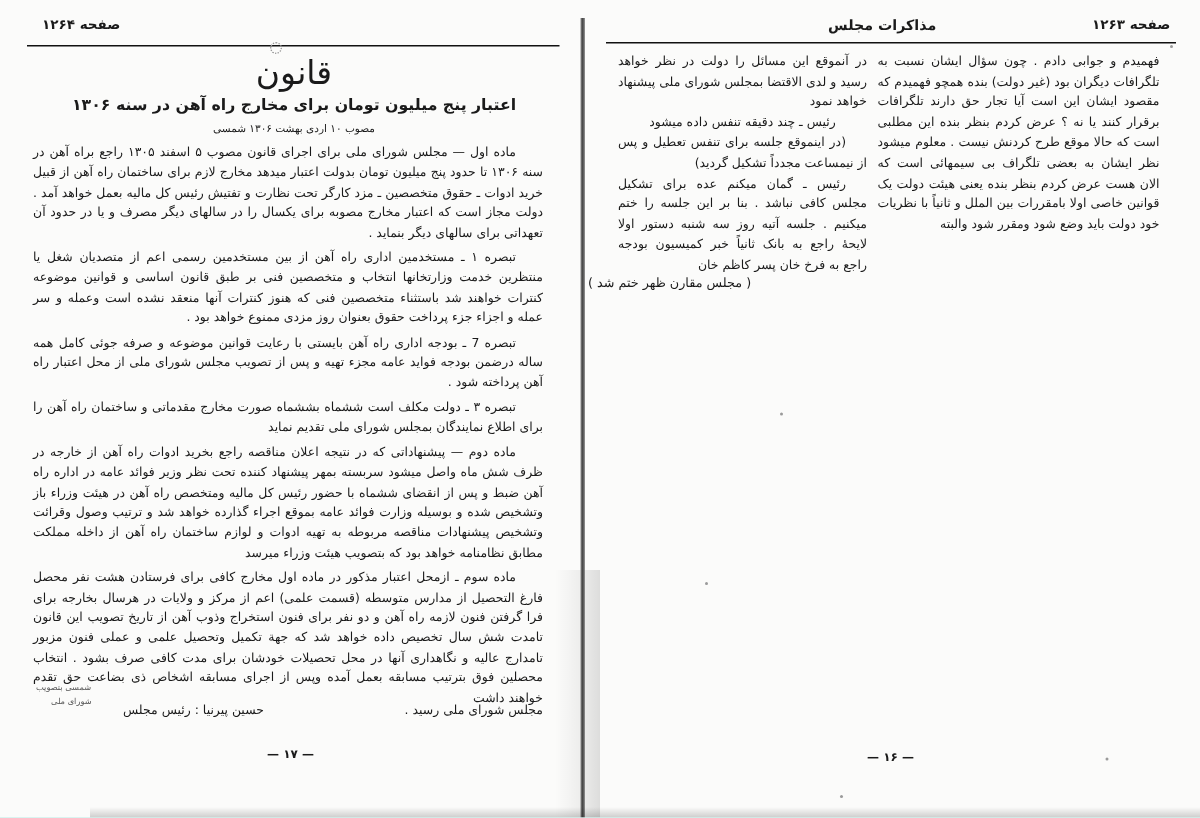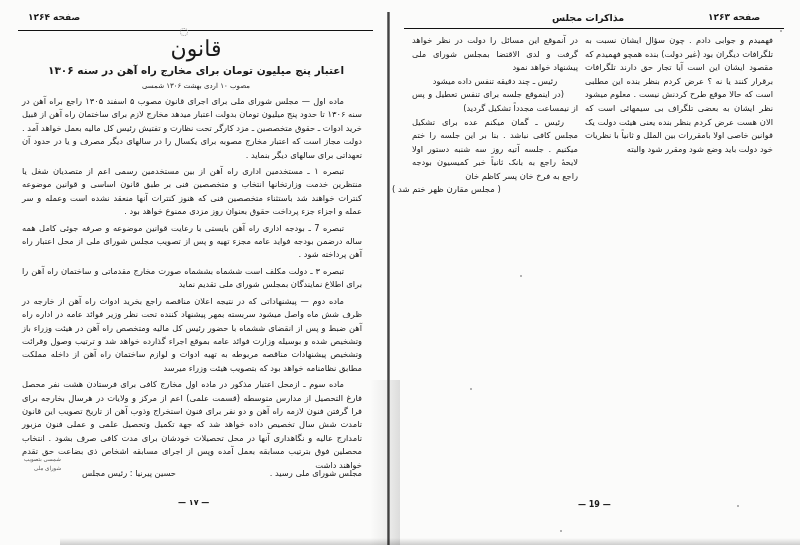--- a/index.html
+++ b/index.html
@@ -122,39 +122,39 @@
       <span class="sig-line2">مجلس شورای ملی رسید .</span>
       <span class="sig-name">حسین پیرنیا : رئیس مجلس</span>
       <span class="sig-tiny-a">شمسی بتصویب</span>
       <span class="sig-tiny-b">شورای ملی</span>
     </div>
 
     <div class="folio" style="left:178px; top:498px;">— ۱۷ —</div>
   </div>
 
   <div class="page page-right">
-    <div class="running-head" style="left:316px; top:12px;text-align:center;">صفحه ۱۲۶۳</div>
+    <div class="running-head" style="left:336px; top:12px;text-align:center;">صفحه ۱۲۶۳</div>
     <div class="running-head" style="left:160px; top:12px; font-size:9.5px;">مذاکرات مجلس</div>
     <div class="rule" style="left:12px; top:28px; width:380px;"></div>
   </div>
 
   <div class="col col-right">
     <p>فهمیدم و جوابی دادم . چون سؤال ایشان نسبت به تلگرافات دیگران بود (غیر دولت) بنده همچو فهمیدم که مقصود ایشان این است آیا تجار حق دارند تلگرافات برقرار کنند یا نه ؟ عرض کردم بنظر بنده این مطلبی است که حالا موقع طرح کردنش نیست . معلوم میشود نظر ایشان به بعضی تلگراف بی سیمهائی است که الان هست عرض کردم بنظر بنده یعنی هیئت دولت یک قوانین خاصی اولا بامقررات بین الملل و ثانیاً با نظریات خود دولت باید وضع شود ومقرر شود والبته</p>
   </div>
 
   <div class="col col-left-r">
-    <p>در آنموقع این مسائل را دولت در نظر خواهد گرفت و لدی الاقتضا بمجلس شورای ملی پیشنهاد خواهد نمود</p>
+    <p>در آنموقع این مسائل را دولت در نظر خواهد رسید و لدی الاقتضا بمجلس شورای ملی پیشنهاد خواهد نمود</p>
     <p class="center">رئیس ـ چند دقیقه تنفس داده میشود</p>
     <p class="indent">(در اینموقع جلسه برای تنفس تعطیل و پس از نیمساعت مجدداً تشکیل گردید)</p>
     <p class="indent">رئیس ـ گمان میکنم عده برای تشکیل مجلس کافی نباشد . بنا بر این جلسه را ختم میکنیم . جلسه آتیه روز سه شنبه دستور اولا لایحهٔ راجع به بانک ثانیاً خبر کمیسیون بودجه راجع به فرخ خان پسر کاظم خان</p>
   </div>
 
   <div class="closing">( مجلس مقارن ظهر ختم شد )</div>
 
-  <div class="folio" style="left:578px; top:500px;">— 19 —</div>
+  <div class="folio" style="left:578px; top:500px;">— ۱۶ —</div>
 
   <div class="binding-shadow"></div>
   <div class="binding"></div>
   <div class="bottom-edge"></div>
 
   <div class="speck" style="left:520px; top:275px;"></div>
   <div class="speck" style="left:470px; top:388px;"></div>
   <div class="speck" style="left:737px; top:505px;"></div>
   <div class="speck" style="left:780px; top:30px;"></div>
   <div class="speck" style="left:560px; top:530px;"></div>

